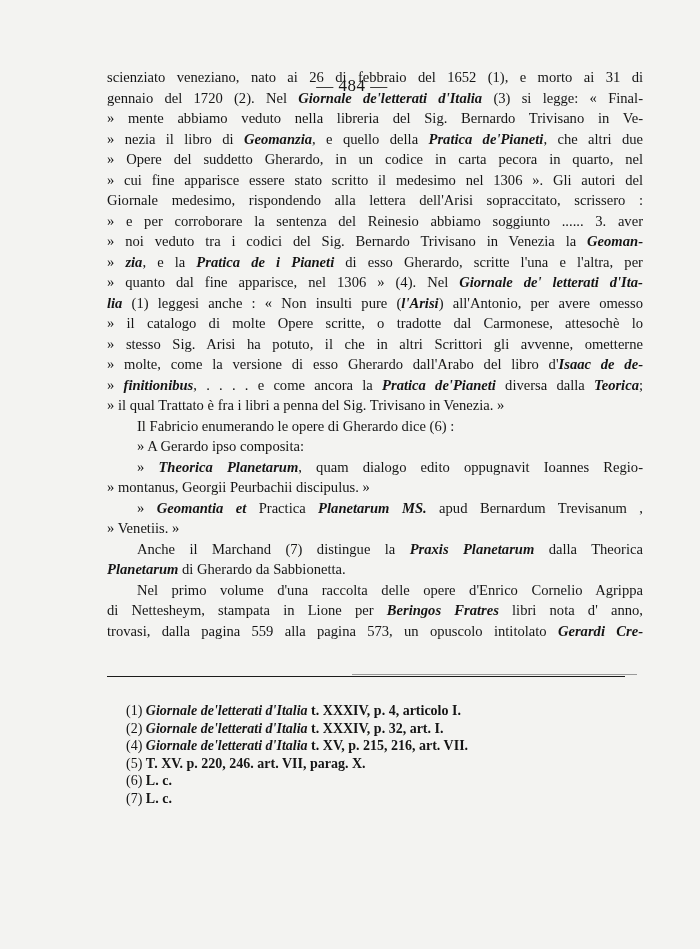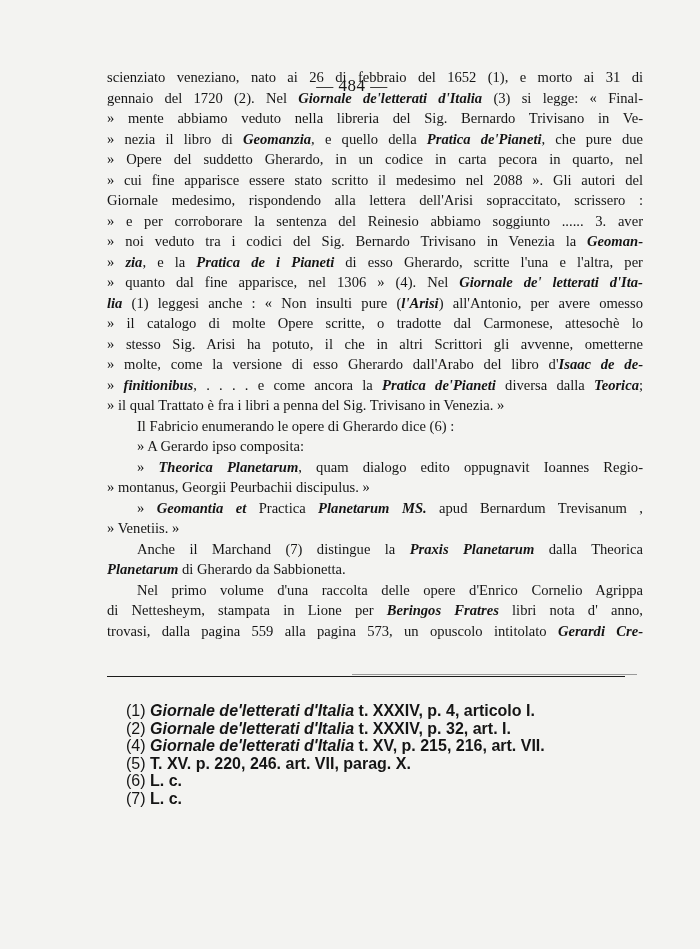--- a/index.html
+++ b/index.html
@@ -30,40 +30,40 @@
     i, .it { font-style: italic; font-weight: bold; }
     .footnote-rule {
       position: absolute; left: 107px; top: 676px; width: 518px; height: 0;
       border-top: 1.6px solid #1a1a1a;
     }
     .footnote-rule::after {
       content: ""; position: absolute; left: 245px; top: -3px; width: 285px; border-top: 1px solid #9a9a9a;
     }
     .footnotes {
       position: absolute; left: 126px; top: 702px;
-      font-family: Liberation Sans, sans-serif;
-      font-size: 16px; line-height: 17.6px;
+      font-family: Liberation Serif, serif;
+      font-size: 14px; line-height: 17.6px;
       font-weight: bold;
     }
     .footnotes .fn { display: block; white-space: nowrap; }
     .footnotes .fn-num { font-weight: normal; }
     .footnotes .it { font-style: italic; }
   </style>
 </head>
 <body>
 
 <div class="page-number">— 484 —</div>
 
 <div class="body-text" id="body-text">
     <span class="line"><span>scienziato veneziano, nato ai 26 di febbraio del 1652 (1), e morto ai 31 di</span></span>
     <span class="line"><span>gennaio del 1720 (2). Nel </span><i>Giornale de'letterati d'Italia</i><span> (3) si legge: « Final-</span></span>
     <span class="line"><span>» mente abbiamo veduto nella libreria del Sig. Bernardo Trivisano in Ve-</span></span>
-    <span class="line"><span>» nezia il libro di </span><i>Geomanzia</i><span>, e quello della </span><i>Pratica de'Pianeti</i><span>, che pure due</span></span>
+    <span class="line"><span>» nezia il libro di </span><i>Geomanzia</i><span>, e quello della </span><i>Pratica de'Pianeti</i><span>, che altri due</span></span>
     <span class="line"><span>» Opere del suddetto Gherardo, in un codice in carta pecora in quarto, nel</span></span>
-    <span class="line"><span>» cui fine apparisce essere stato scritto il medesimo nel 2088 ». Gli autori del</span></span>
+    <span class="line"><span>» cui fine apparisce essere stato scritto il medesimo nel 1306 ». Gli autori del</span></span>
     <span class="line"><span>Giornale medesimo, rispondendo alla lettera dell'Arisi sopraccitato, scrissero :</span></span>
     <span class="line"><span>» e per corroborare la sentenza del Reinesio abbiamo soggiunto ...... 3. aver</span></span>
     <span class="line"><span>» noi veduto tra i codici del Sig. Bernardo Trivisano in Venezia la </span><i>Geoman-</i></span>
     <span class="line"><span>» </span><i>zia</i><span>, e la </span><i>Pratica de i Pianeti</i><span> di esso Gherardo, scritte l'una e l'altra, per</span></span>
     <span class="line"><span>» quanto dal fine apparisce, nel 1306 » (4). Nel </span><i>Giornale de' letterati d'Ita-</i></span>
     <span class="line"><i>lia</i><span> (1) leggesi anche : « Non insulti pure (</span><i>l'Arisi</i><span>) all'Antonio, per avere omesso</span></span>
     <span class="line"><span>» il catalogo di molte Opere scritte, o tradotte dal Carmonese, attesochè lo</span></span>
     <span class="line"><span>» stesso Sig. Arisi ha potuto, il che in altri Scrittori gli avvenne, ometterne</span></span>
     <span class="line"><span>» molte, come la versione di esso Gherardo dall'Arabo del libro d'</span><i>Isaac de de-</i></span>
     <span class="line"><span>» </span><i>finitionibus</i><span>, . . . . e come ancora la </span><i>Pratica de'Pianeti</i><span> diversa dalla </span><i>Teorica</i><span>;</span></span>

